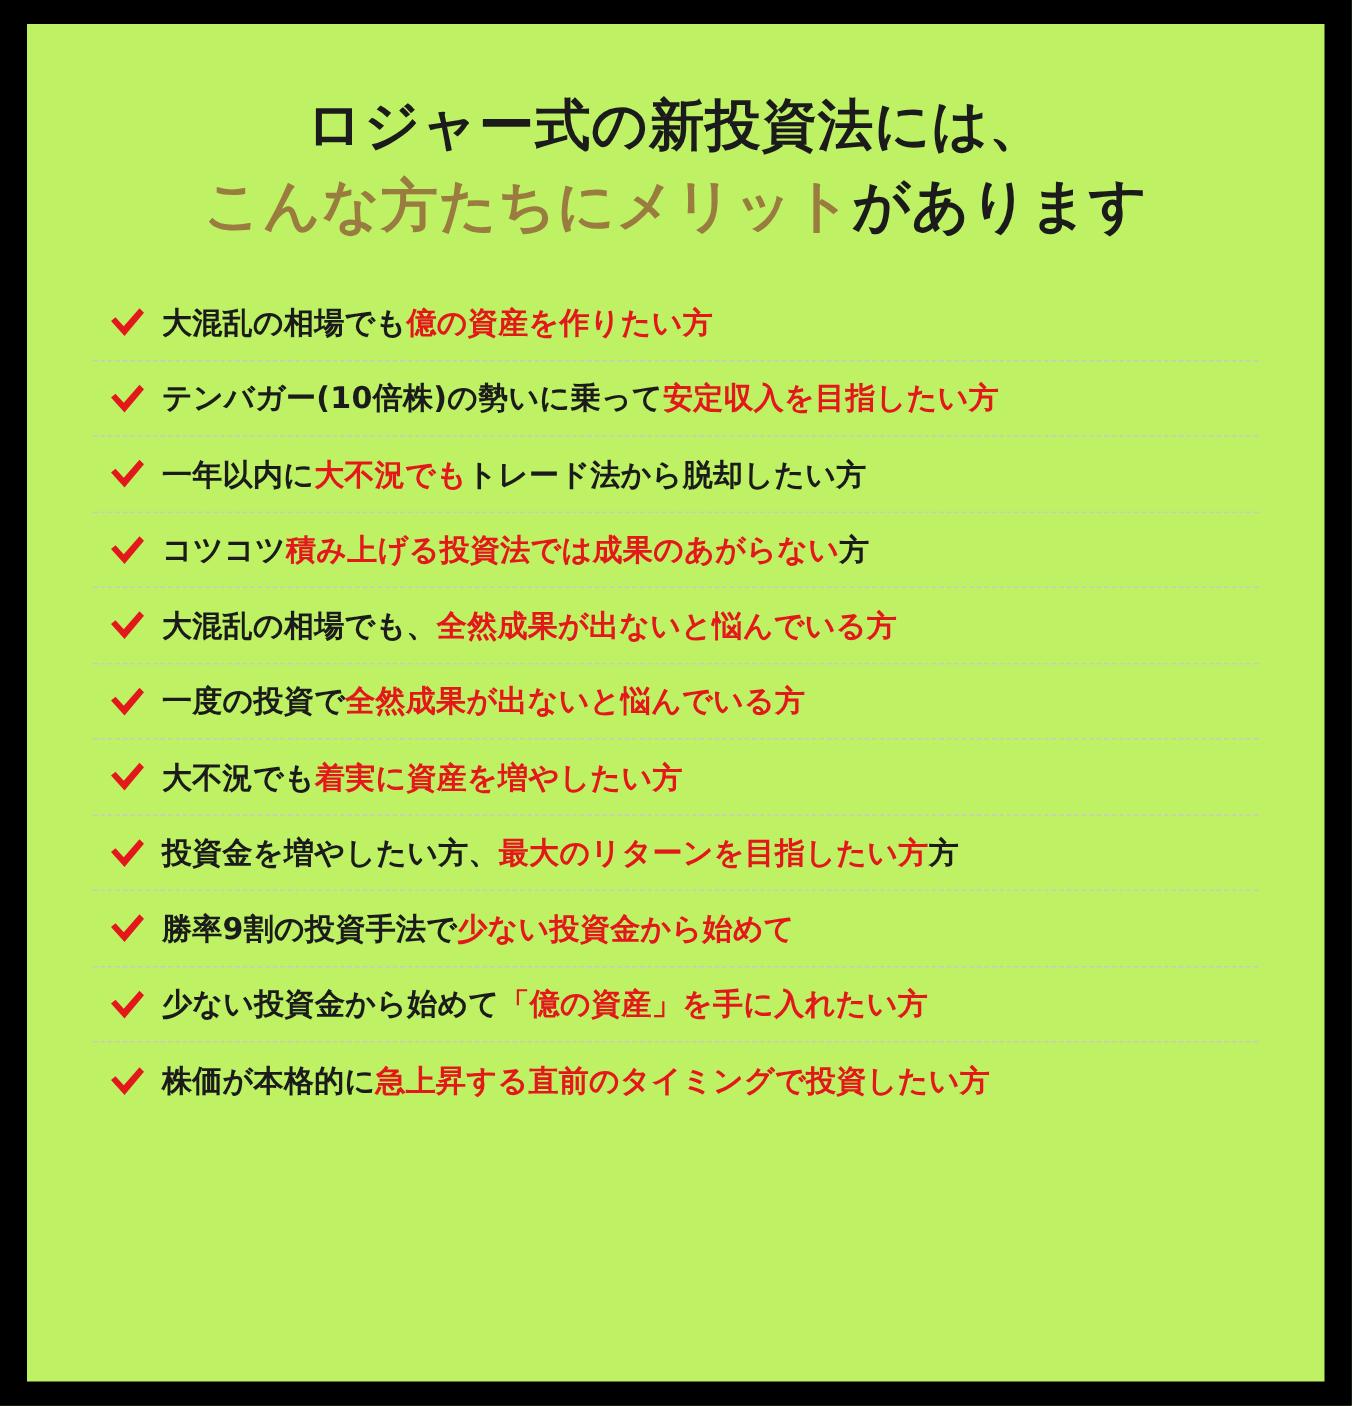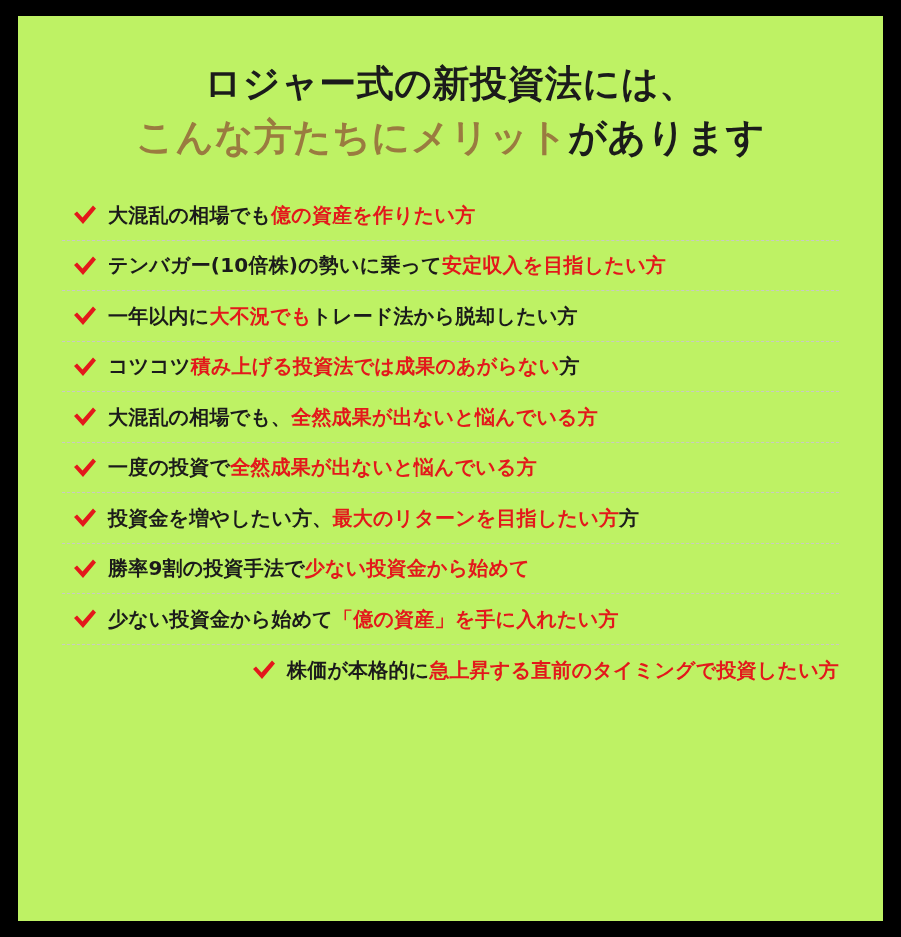--- a/index.html
+++ b/index.html
@@ -59,21 +59,20 @@
   }
   .row {
     display: flex;
     align-items: center;
     height: 50.5px;
     border-bottom: 1px dashed #c9c9c4;
     box-sizing: border-box;
   }
   .row:last-child {
     border-bottom: none;
-    justify-content: flex-end;
   }
   .check {
     flex: 0 0 auto;
     width: 46px;
     display: flex;
     align-items: center;
     justify-content: center;
   }
   .check svg {
     display: block;
@@ -148,20 +147,28 @@
             </svg>
           </span>
           <span class="row-text"><span>一度の投資で</span><span class="em">全然成果が出ないと悩んでいる方</span></span>
         </div>
         <div class="row">
           <span class="check">
             <svg width="26" height="22" viewBox="0 0 26 22">
               <path d="M2 10 L5 7.5 L10.5 13.5 L21 1.5 L24 4.5 L11 20 Z" fill="#e3181b"></path>
             </svg>
           </span>
+          <span class="row-text"><span>大不況でも</span><span class="em">着実に資産を増やしたい方</span></span>
+        </div>
+        <div class="row">
+          <span class="check">
+            <svg width="26" height="22" viewBox="0 0 26 22">
+              <path d="M2 10 L5 7.5 L10.5 13.5 L21 1.5 L24 4.5 L11 20 Z" fill="#e3181b"></path>
+            </svg>
+          </span>
           <span class="row-text"><span>投資金を増やしたい方、</span><span class="em">最大のリターンを目指したい方</span><span>方</span></span>
         </div>
         <div class="row">
           <span class="check">
             <svg width="26" height="22" viewBox="0 0 26 22">
               <path d="M2 10 L5 7.5 L10.5 13.5 L21 1.5 L24 4.5 L11 20 Z" fill="#e3181b"></path>
             </svg>
           </span>
           <span class="row-text"><span>勝率9割の投資手法で</span><span class="em">少ない投資金から始めて</span></span>
         </div>

